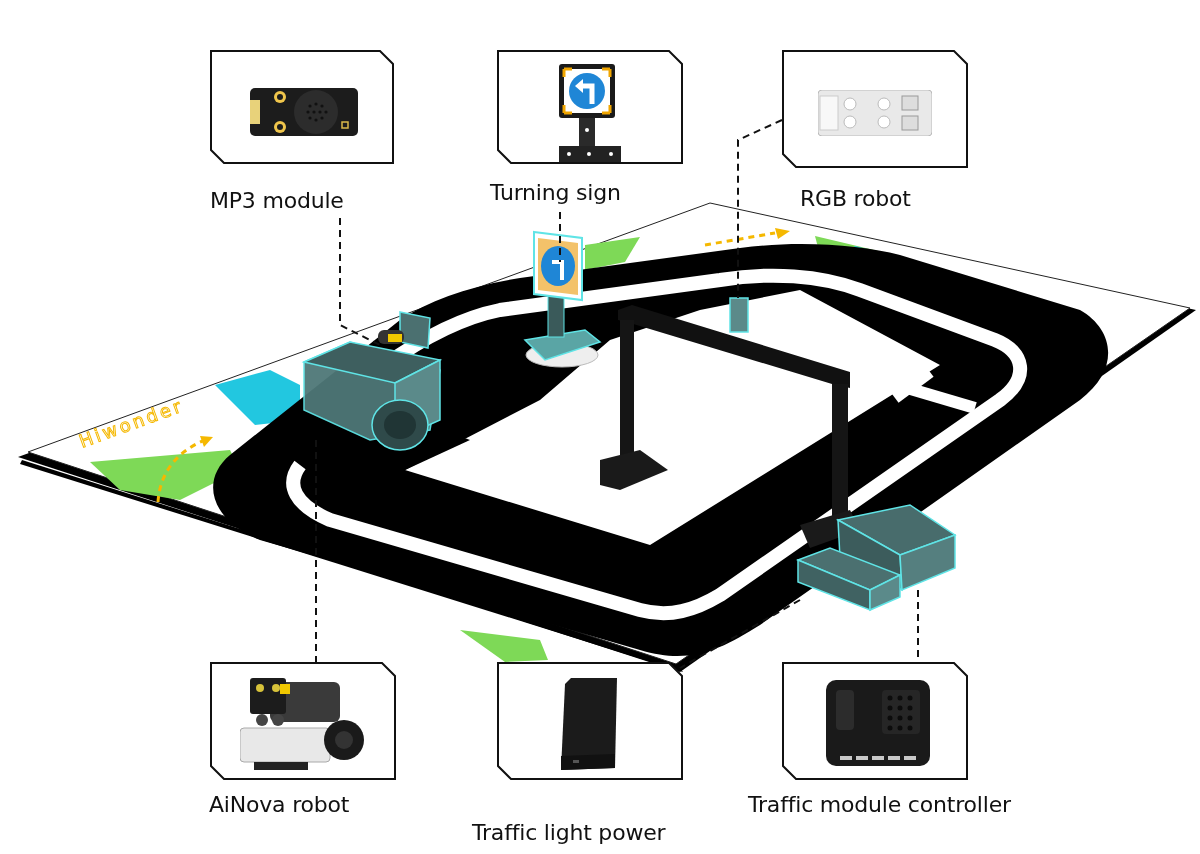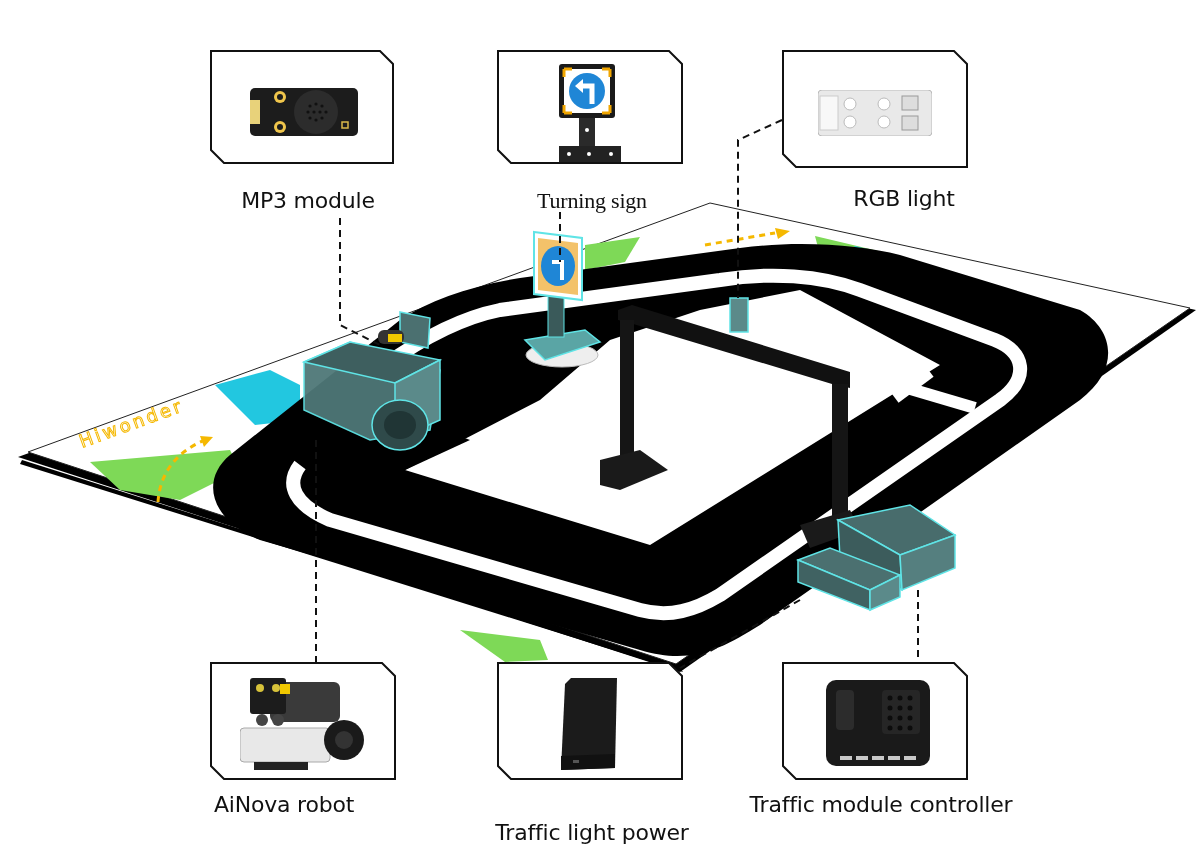--- a/index.html
+++ b/index.html
@@ -1,18 +1,18 @@
 <!DOCTYPE html>
 <html><head>
 <meta charset="utf-8">
 <style>
   html, body { margin:0; padding:0; background:#ffffff; }
   body { width:1200px; height:854px; position:relative; overflow:hidden; font-family:"DejaVu Sans", sans-serif; }
   #scene { position:absolute; left:0; top:0; width:1200px; height:854px; }
-  .label { position:absolute; font-family:"DejaVu Sans", sans-serif; font-size:22px; color:#111; text-align:center; white-space:nowrap; letter-spacing:-0.2px; }
+  .label { position:absolute; font-family:"DejaVu Sans", sans-serif; font-size:22px; color:#111; white-space:nowrap; letter-spacing:-0.2px; }
   .box { position:absolute; }
   .box svg.frame { position:absolute; left:0; top:0; }
 </style>
 </head>
 <body>
 
 <svg id="scene" viewBox="0 0 1200 854" xmlns="http://www.w3.org/2000/svg">
 
   <g>
     <polygon points="18,457 710,205 1196,310 680,672" fill="#000"></polygon>
@@ -139,60 +139,60 @@
     <rect x="20" y="54" width="16" height="30" fill="#2a2a2a"></rect>
     <rect x="0" y="82" width="62" height="16" fill="#222"></rect>
     <g fill="#fff">
         <circle cx="28" cy="66" r="2"></circle>
         <circle cx="10" cy="90" r="2"></circle>
         <circle cx="30" cy="90" r="2"></circle>
         <circle cx="52" cy="90" r="2"></circle>
       </g>
   </svg>
 </div>
-<div class="label" style="left:490px;top:188px;width:204px;font-family:Liberation Serif, serif;">Turning sign</div>
+<div class="label" style="left:490px;top:180px;width:204px;">Turning sign</div>
 
 <div class="box" style="left:782px;top:50px;width:186px;height:118px;">
   <svg class="frame" width="186" height="118">
     <polygon points="1,1 172,1 185,14 185,117 14,117 1,104" fill="#fff" stroke="#111" stroke-width="2"></polygon>
   </svg>
   <svg style="position:absolute;left:36px;top:40px" width="114" height="46">
     <rect x="0" y="0" width="114" height="46" rx="4" fill="#e9e9e9" stroke="#bbb"></rect>
     <rect x="2" y="6" width="18" height="34" fill="#f8f8f8" stroke="#ccc"></rect>
     <g fill="#fff" stroke="#bbb">
         <circle cx="32" cy="14" r="6"></circle>
         <circle cx="32" cy="32" r="6"></circle>
         <circle cx="66" cy="14" r="6"></circle>
         <circle cx="66" cy="32" r="6"></circle>
       </g>
     <rect x="84" y="6" width="16" height="14" fill="#ddd" stroke="#999"></rect>
     <rect x="84" y="26" width="16" height="14" fill="#ddd" stroke="#999"></rect>
   </svg>
 </div>
-<div class="label" style="left:800px;top:186px;width:208px;">RGB light</div>
+<div class="label" style="left:800px;top:186px;width:208px;">RGB robot</div>
 
 <div class="box" style="left:210px;top:662px;width:186px;height:118px;">
   <svg class="frame" width="186" height="118">
     <polygon points="1,1 172,1 185,14 185,117 14,117 1,104" fill="#fff" stroke="#111" stroke-width="2"></polygon>
   </svg>
   <svg style="position:absolute;left:30px;top:12px" width="124" height="100">
     <rect x="30" y="8" width="70" height="40" rx="6" fill="#3a3a3a"></rect>
     <rect x="10" y="4" width="36" height="36" rx="3" fill="#1c1c1c"></rect>
     <circle cx="20" cy="14" r="4" fill="#d7c23a"></circle>
       <circle cx="36" cy="14" r="4" fill="#d7c23a"></circle>
     <rect x="40" y="10" width="10" height="10" fill="#f0c800"></rect>
     <circle cx="22" cy="46" r="6" fill="#444"></circle>
       <circle cx="38" cy="46" r="6" fill="#444"></circle>
     <rect x="0" y="54" width="90" height="34" rx="4" fill="#e8e8e8" stroke="#aaa"></rect>
     <circle cx="104" cy="66" r="20" fill="#1a1a1a"></circle>
       <circle cx="104" cy="66" r="9" fill="#333"></circle>
     <rect x="14" y="88" width="54" height="8" fill="#222"></rect>
   </svg>
 </div>
-<div class="label" style="left:182px;top:792px;width:204px;">AiNova robot</div>
+<div class="label" style="left:209px;top:792px;width:204px;">AiNova robot</div>
 
 <div class="box" style="left:497px;top:662px;width:186px;height:118px;">
   <svg class="frame" width="186" height="118">
     <polygon points="1,1 172,1 185,14 185,117 14,117 1,104" fill="#fff" stroke="#111" stroke-width="2"></polygon>
   </svg>
   <svg style="position:absolute;left:64px;top:16px" width="56" height="94">
     <polygon points="10,0 56,0 54,90 0,92 4,6" fill="#1b1b1b"></polygon>
     <polygon points="0,78 54,76 54,90 0,92" fill="#111"></polygon>
     <rect x="12" y="82" width="6" height="3" fill="#555"></rect>
   </svg>

